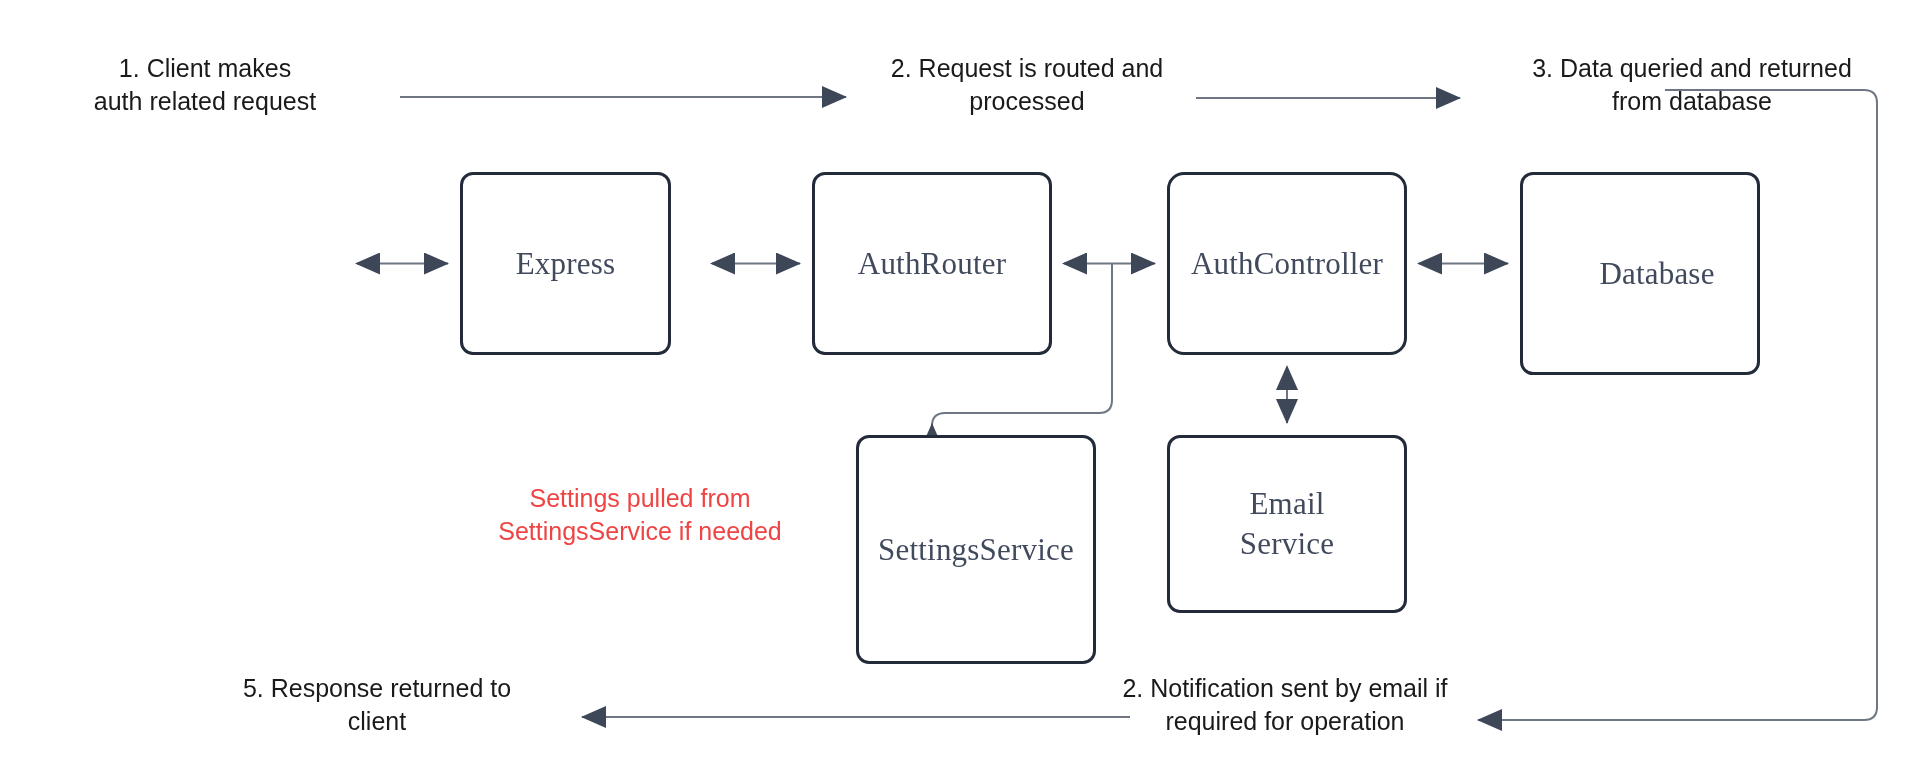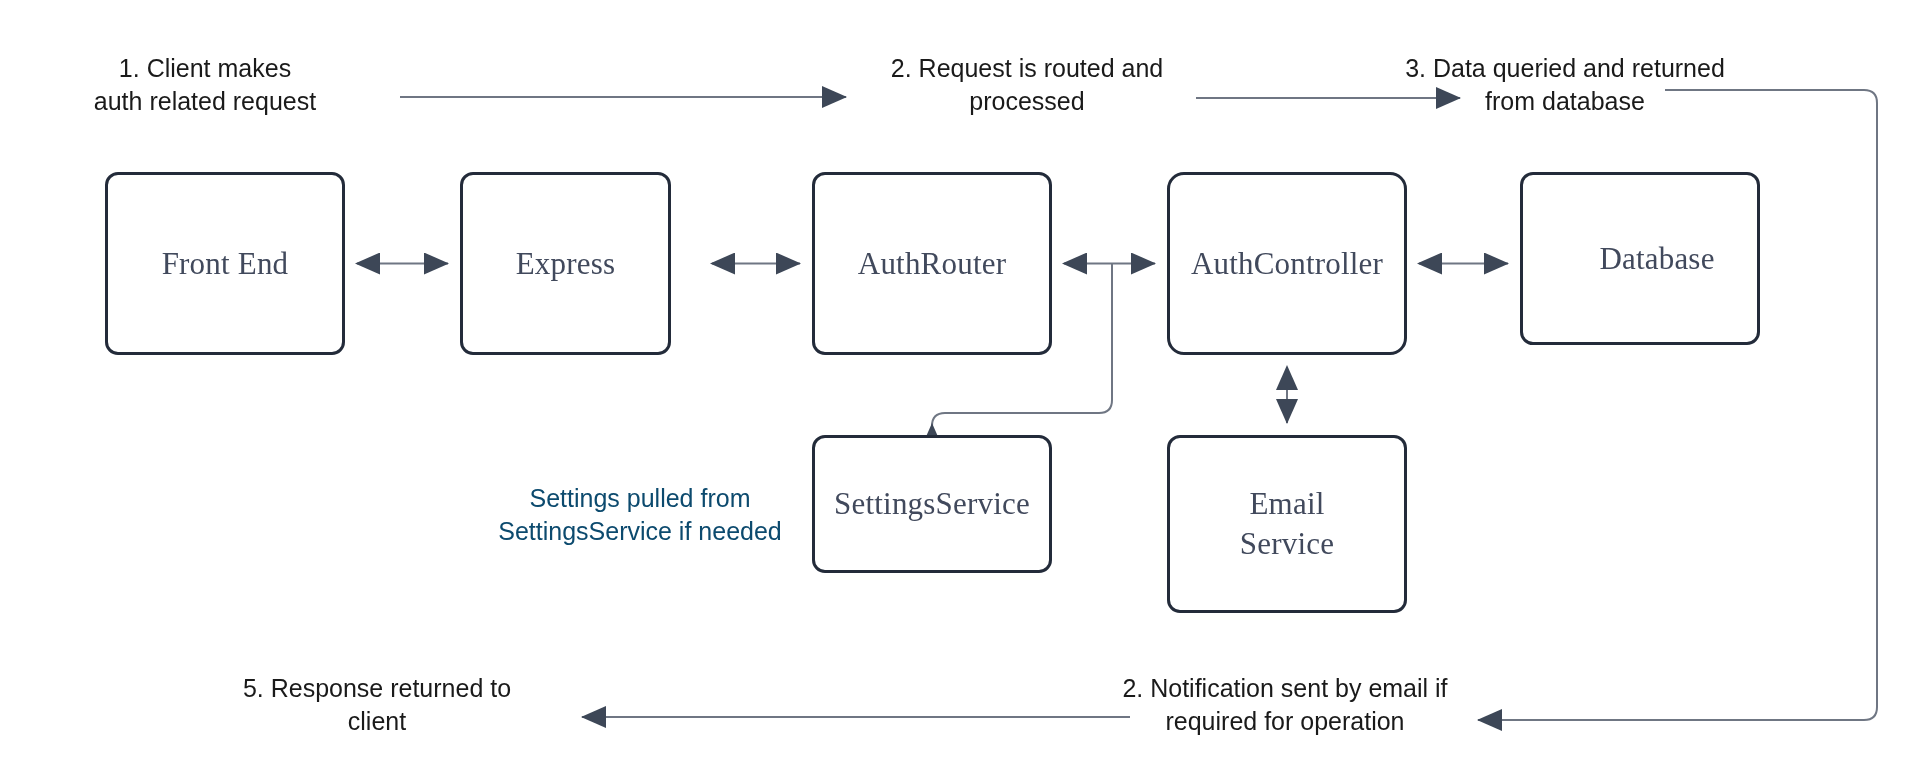--- a/index.html
+++ b/index.html
@@ -48,21 +48,21 @@
     line-height: 1.3;
     color: #1a1a1a;
     white-space: pre-line;
     text-align: center;
   }
   .note-label {
     position: absolute;
     font-family: "Liberation Sans", sans-serif;
     font-size: 25px;
     line-height: 1.3;
-    color: #0c4a6e;
+    color: #ef4444;
     white-space: pre-line;
     text-align: center;
   }
 </style>
 </head>
 <body>
 
 <div id="canvas">
 
   <svg id="edges" viewBox="0 0 1918 778" width="1918" height="778" xmlns="http://www.w3.org/2000/svg">
@@ -115,42 +115,41 @@
 
     <g>
       <line x1="1130" y1="717" x2="582" y2="717" stroke="#6f7683" stroke-width="2" marker-end="url(#arrowBig)"></line>
     </g>
 
     <g>
       <path d="M1665,90 L1864,90 Q1877,90 1877,103 L1877,707 Q1877,720 1864,720 L1478,720" fill="none" stroke="#6f7683" stroke-width="2" marker-end="url(#arrowBig)"></path>
     </g>
   </svg>
 
-  <div class="node" style="left:105px; top:172px; width:240px; height:183px;">Front End</div>
 
   <div class="node" style="left:460px; top:172px; width:211px; height:183px;">Express</div>
 
   <div class="node" style="left:812px; top:172px; width:240px; height:183px;">AuthRouter</div>
 
   <div class="node" style="left:1167px; top:172px; width:240px; height:183px;border-radius:17px;">AuthController</div>
 
-  <div class="node" style="left:1520px; top:172px; width:240px; height:173px;padding-left:34px;">Database</div>
+  <div class="node" style="left:1520px; top:172px; width:240px; height:203px;padding-left:34px;">Database</div>
 
-  <div class="node" style="left:812px; top:435px; width:240px; height:138px;">SettingsService</div>
+  <div class="node" style="left:856px; top:435px; width:240px; height:229px;">SettingsService</div>
 
   <div class="node" style="left:1167px; top:435px; width:240px; height:178px;">Email
 Service</div>
 
   <div class="step-label" style="left:40px; top:52px; width:330px;">1.  Client makes
 auth related request</div>
 
   <div class="step-label" style="left:862px; top:52px; width:330px;text-align:center;">2.  Request is routed and
 processed</div>
 
-  <div class="step-label" style="left:1385px; top:52px; width:360px;">3. Data queried and returned
+  <div class="step-label" style="left:1512px; top:52px; width:360px;">3. Data queried and returned
 from database</div>
 
   <div class="step-label" style="left:1100px; top:672px; width:370px;">2.  Notification sent by email if
 required for operation</div>
 
   <div class="step-label" style="left:212px; top:672px; width:330px;">5.  Response returned to
 client</div>
 
   <div class="note-label" style="left:490px; top:482px; width:300px;">Settings pulled from
 SettingsService if needed</div>

